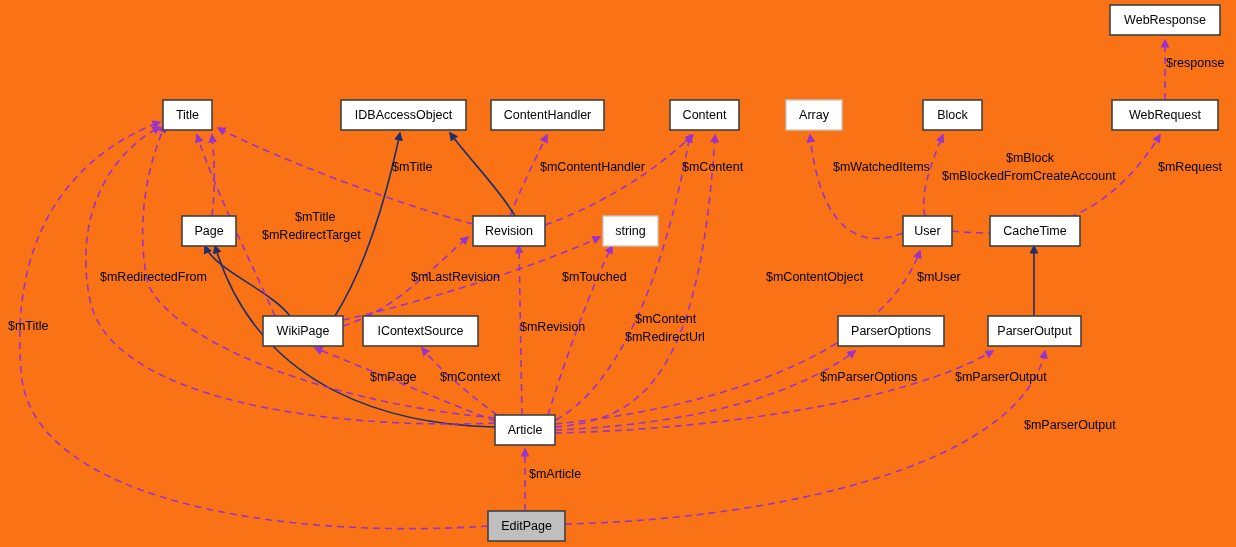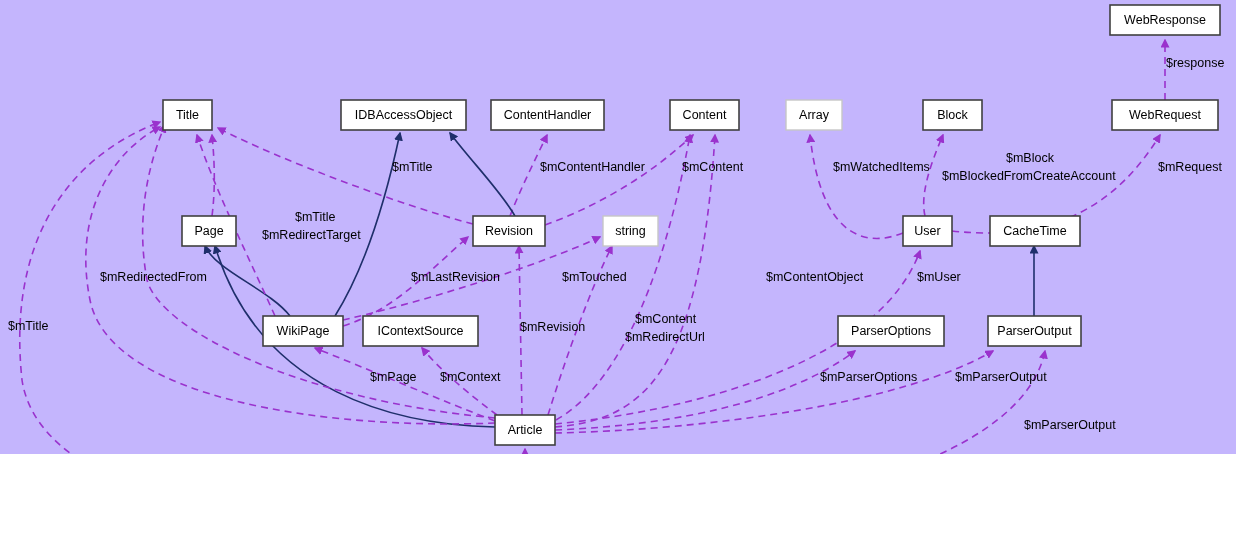--- a/index.html
+++ b/index.html
@@ -1,17 +1,17 @@
 <!DOCTYPE html>
 <html><head>
 <meta charset="utf-8">
 <style>
   html,body{margin:0;padding:0;background:#ffffff;}
   body{font-family:"Liberation Sans", sans-serif;}
-  #canvas{position:relative;width:1236px;height:454px;background:#c4b5fd;overflow:hidden;text-align:right;}
+  #canvas{position:relative;width:1236px;height:547px;background:#f97316;overflow:hidden;text-align:right;}
   svg{position:absolute;left:0;top:0;width:1236px;height:547px;}
   .edge-dash{fill:none;stroke:#9a32cd;stroke-width:1.6;stroke-dasharray:7 5;}
   .edge-solid{fill:none;stroke:#1f2f6b;stroke-width:1.6;}
   .node-rect{fill:#ffffff;stroke:#404040;stroke-width:1.6;}
   .node-rect.gray-border{stroke:#c6c6c6;stroke-width:1.4;}
   .node-rect.filled{fill:#bfbfbf;stroke:#404040;stroke-width:1.6;}
   .node-label{font-family:"Liberation Sans", sans-serif;font-size:12.5px;fill:#000000;text-anchor:middle;dominant-baseline:middle;}
   .edge-label{font-family:"Liberation Sans", sans-serif;font-size:12.5px;fill:#000000;}
 </style>
 </head>

